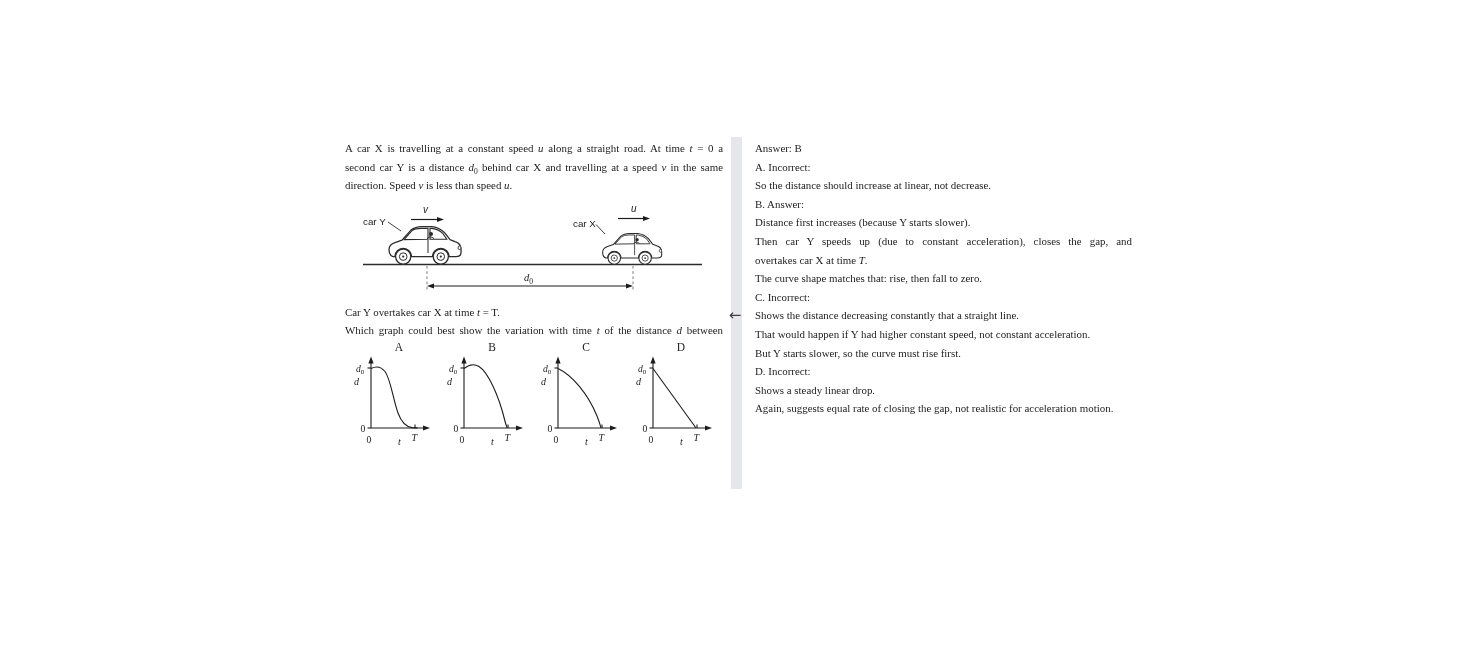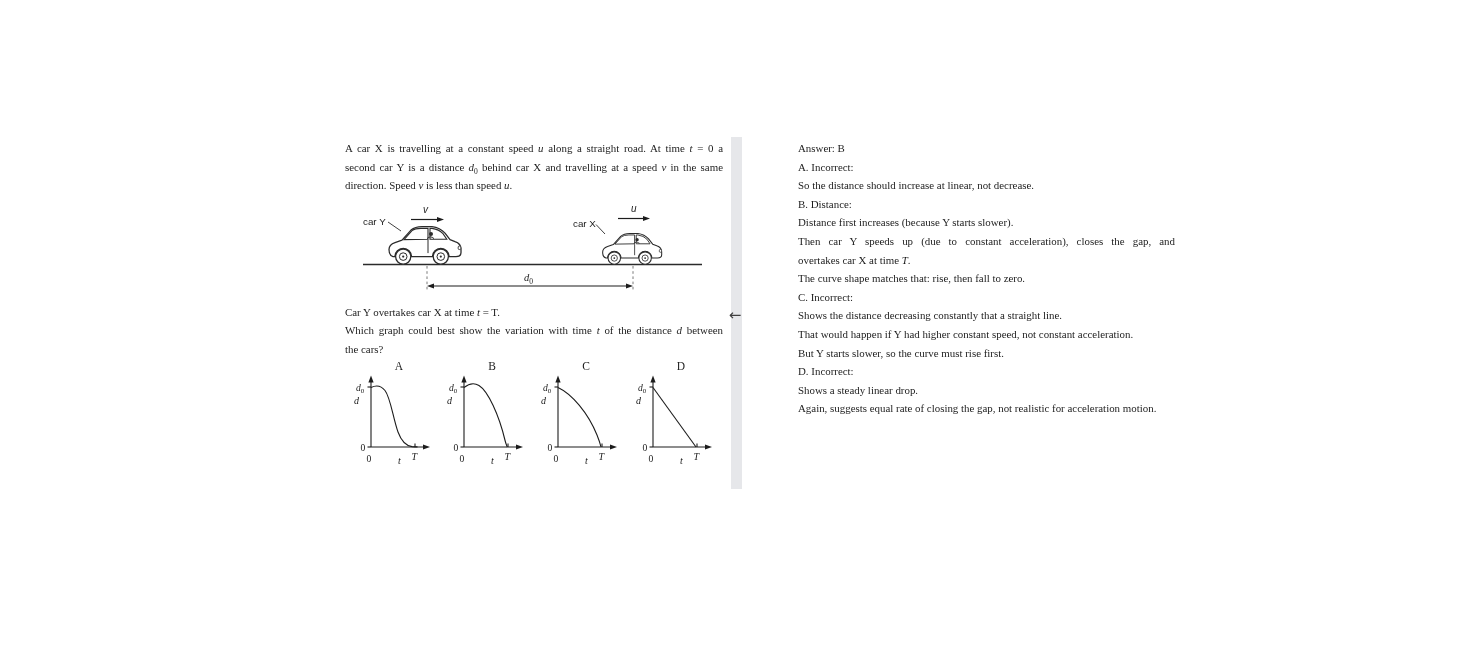--- a/index.html
+++ b/index.html
@@ -1,20 +1,20 @@
 <!DOCTYPE html>
 <html><head>
 <meta charset="utf-8">
 <style>
   html,body{margin:0;padding:0;background:#ffffff;}
   .page{position:relative;width:1470px;height:648px;background:#fff;overflow:hidden;
         font-family:"Liberation Serif",serif;font-size:10.9px;color:#1c1c1c;}
   .panel{position:absolute;top:139px;}
   #question-panel{left:345px;width:378px;}
-  #answer-panel{left:798px;width:377px;}
+  #answer-panel{left:755px;width:377px;}
   .line{line-height:18.6px;height:18.6px;white-space:nowrap;}
   .line.stretch{white-space:normal;text-align:justify;text-align-last:justify;overflow:hidden;}
   i{font-style:italic;}
   sub{font-size:7.5px;}
   #scene-figure{display:block;margin:5px 0 6px 0;}
   #graph-row{position:relative;height:112px;margin-top:0;}
   .graph-block{position:absolute;top:0;width:80px;}
   .graph-block .glabel{height:14px;line-height:14px;font-size:11.5px;text-align:center;padding-left:12px;}
   .gsvg{display:block;}
   #divider{position:absolute;left:731px;top:137px;width:11px;height:352px;background:#e6e7ea;}
@@ -107,21 +107,20 @@
       <line x1="288" y1="66" x2="288" y2="90" stroke="#7a7a7a" stroke-width="1" stroke-dasharray="2.6,2.6"></line>
 
       <line x1="87" y1="86" x2="283" y2="86" stroke="#1c1c1c" stroke-width="1.1"></line>
       <polygon points="82,86 89,83.5 89,88.5" fill="#1c1c1c"></polygon>
       <polygon points="288,86 281,83.5 281,88.5" fill="#1c1c1c"></polygon>
       <text class="serif" font-size="10.5" x="179" y="81"><tspan font-style="italic">d</tspan><tspan font-size="7.5" dy="2.5">0</tspan></text>
     </svg>
 
     <div class="line">Car Y overtakes car X at time <i>t</i> = T.</div>
     <div class="line stretch">Which graph could best show the variation with time <i>t</i> of the distance <i>d</i> between</div>
-    <div class="line">the cars?</div>
 
     <div id="graph-row">
       <div class="graph-block" style="left:8px">
         <div class="glabel">A</div>
         <svg class="gsvg" width="80" height="97" viewBox="0 0 80 97">
           <use href="#graph-axes"></use>
           <path d="M18,14.5 C24,11.5 28,12.5 32,17.5 C37.5,24.5 40,45 45,59 C48.5,68.5 53,72.8 59,73.6 C61,73.8 62.5,73.9 64.5,73.9" fill="none" stroke="#1c1c1c" stroke-width="1.1"></path>
         </svg>
       </div>
       <div class="graph-block" style="left:101px">
@@ -148,21 +147,21 @@
     </div>
   </div>
 
   <div id="divider"></div>
   <div id="back-arrow">←</div>
 
   <div class="panel" id="answer-panel">
     <div class="line">Answer: B</div>
     <div class="line">A. Incorrect:</div>
     <div class="line">So the distance should increase at linear, not decrease.</div>
-    <div class="line">B. Distance:</div>
+    <div class="line">B. Answer:</div>
     <div class="line">Distance first increases (because Y starts slower).</div>
     <div class="line stretch">Then car Y speeds up (due to constant acceleration), closes the gap, and</div>
     <div class="line">overtakes car X at time <i>T</i>.</div>
     <div class="line">The curve shape matches that: rise, then fall to zero.</div>
     <div class="line">C. Incorrect:</div>
     <div class="line">Shows the distance decreasing constantly that a straight line.</div>
     <div class="line">That would happen if Y had higher constant speed, not constant acceleration.</div>
     <div class="line">But Y starts slower, so the curve must rise first.</div>
     <div class="line">D. Incorrect:</div>
     <div class="line">Shows a steady linear drop.</div>

